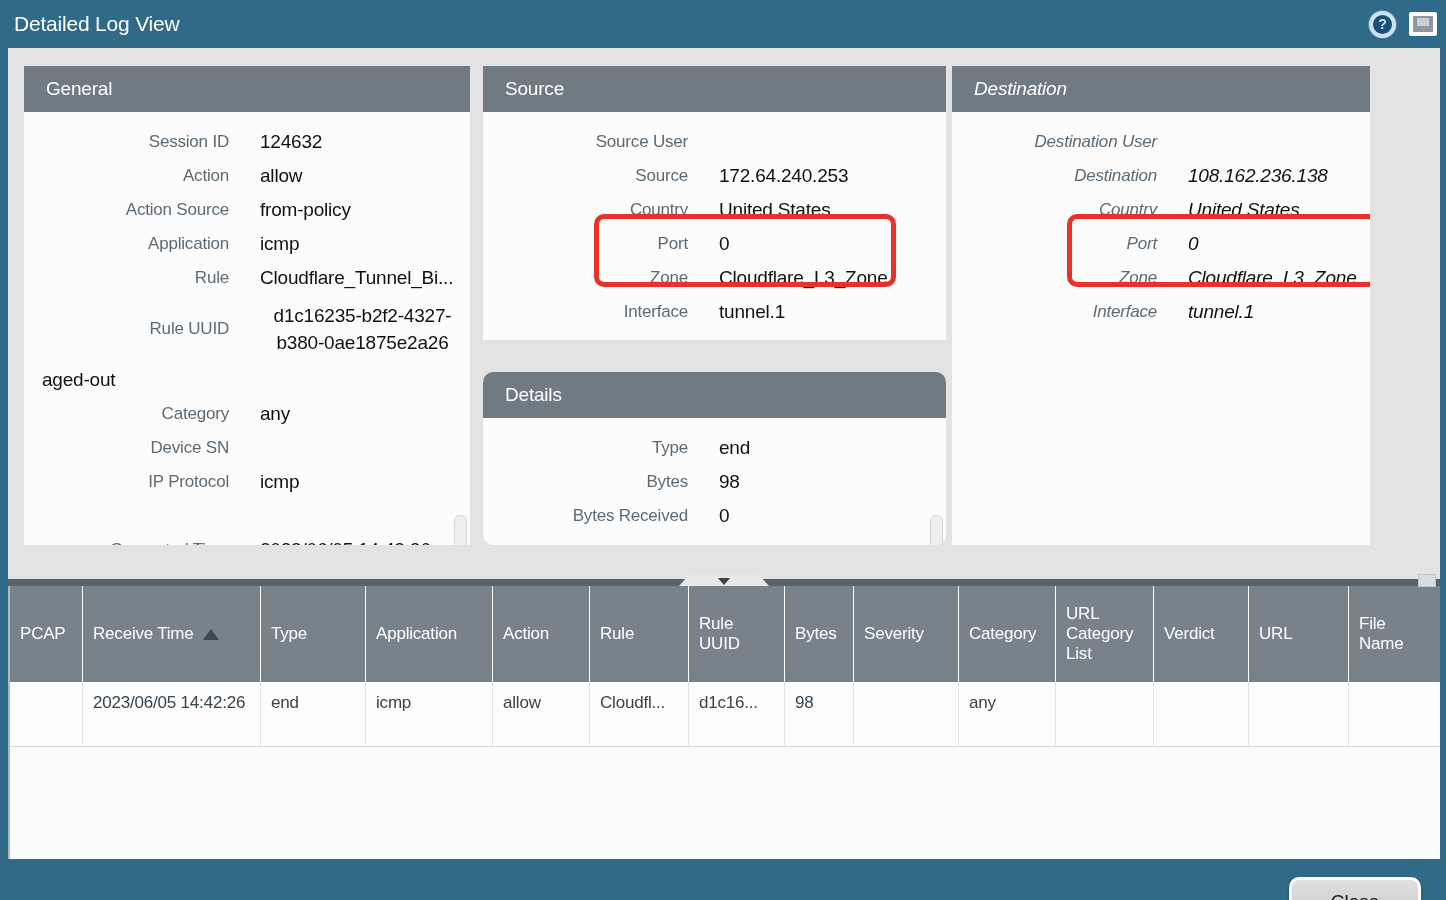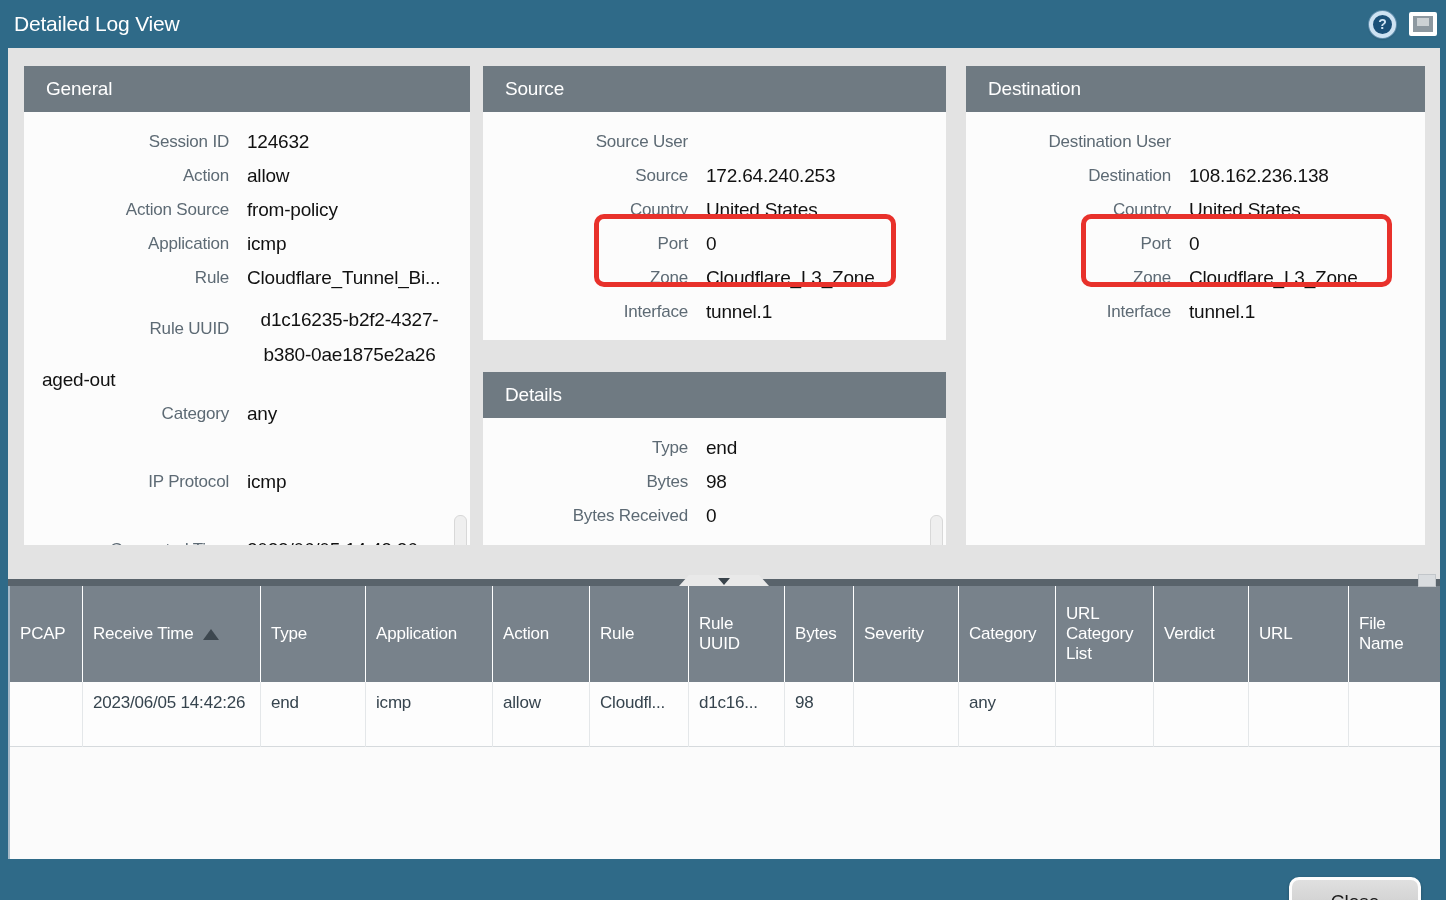--- a/index.html
+++ b/index.html
@@ -19,33 +19,33 @@
   .win-icon { width:20px; height:16px; background:#8d98a0; border:4px solid #ffffff; border-radius:2px; cursor:pointer; }
   .win-icon .win-inner { width:12px; height:8px; background:#ccd1d4; margin:2px auto 0; }
 
   
   .content { height:497px; margin:0 6px 0 8px; background:#e3e3e3;
     padding:18px 0 16px 16px; overflow:hidden; display:flex; }
   .panel { background:#fcfcfc; overflow:hidden; position:relative; }
   .panel-header { height:46px; background:#6F7A82; color:#ffffff; font-size:19px;
     display:flex; align-items:center; padding-left:22px; }
   .panel-body { position:relative; }
-  .kv-row { display:flex; height:34px; line-height:34px; }
+  .kv-row { display:flex; height:34px; line-height:34px;gap:13px; }
   .kv-row.wrap { height:68px; }
   .kv-label { width:205px; text-align:right; color:#5d6a74; font-size:17px; flex:0 0 auto; }
   .kv-value { padding-left:18px; color:#111111; font-size:19px;text-align:center; }
   .kv-row.wrap .kv-label { line-height:68px; }
-  .kv-row.wrap .kv-value { line-height:35px; padding-top:7px; width:205px; word-wrap:break-word; }
+  .kv-row.wrap .kv-value { line-height:27px; padding-top:7px; width:205px; word-wrap:break-word; }
   .panel-body { padding-top:13px; }
 
   .col-general { width:446px; margin-right:13px; height:479px; }
-  .col-middle  { width:463px; margin-right:20px; display:flex; flex-direction:column; height:479px; }
-  .col-dest    { width:459px; height:479px; }
+  .col-middle  { width:463px; margin-right:6px; display:flex; flex-direction:column; height:479px; }
+  .col-dest    { width:418px; height:479px;font-style:italic; }
   .panel-source { height:274px; margin-bottom:32px; flex:0 0 auto; }
-  .panel-details { flex:1 1 auto; }
+  .panel-details { flex:1 1 auto;border-radius:10px; }
   .panel-source .panel-body { height:228px; }
 
   .annotation-box { position:absolute; border:5px solid #E8312B; border-radius:10px;
     top:148px; left:111px; width:292px; height:63px; pointer-events:none; }
   .panel-dest .annotation-box { left:115px; width:301px; }
 
   .panel-scrollbar { position:absolute; right:3px; bottom:-8px; width:11px; height:36px;
     background:#efefef; border:1px solid #d8d8d8; border-radius:6px; }
 
   
@@ -131,20 +131,21 @@
           <span class="kv-value">d1c16235-b2f2-4327-b380-0ae1875e2a26</span>
         </div>
         <div class="kv-row">
           <span class="kv-value">aged-out</span>
         </div>
         <div class="kv-row">
           <span class="kv-label">Category</span>
           <span class="kv-value">any</span>
         </div>
         <div class="kv-row">
+          <span class="kv-label">Device SN</span>
           <span class="kv-value"></span>
         </div>
         <div class="kv-row">
           <span class="kv-label">IP Protocol</span>
           <span class="kv-value">icmp</span>
         </div>
         <div class="kv-row">
           <span class="kv-value"></span>
         </div>
         <div class="kv-row">

